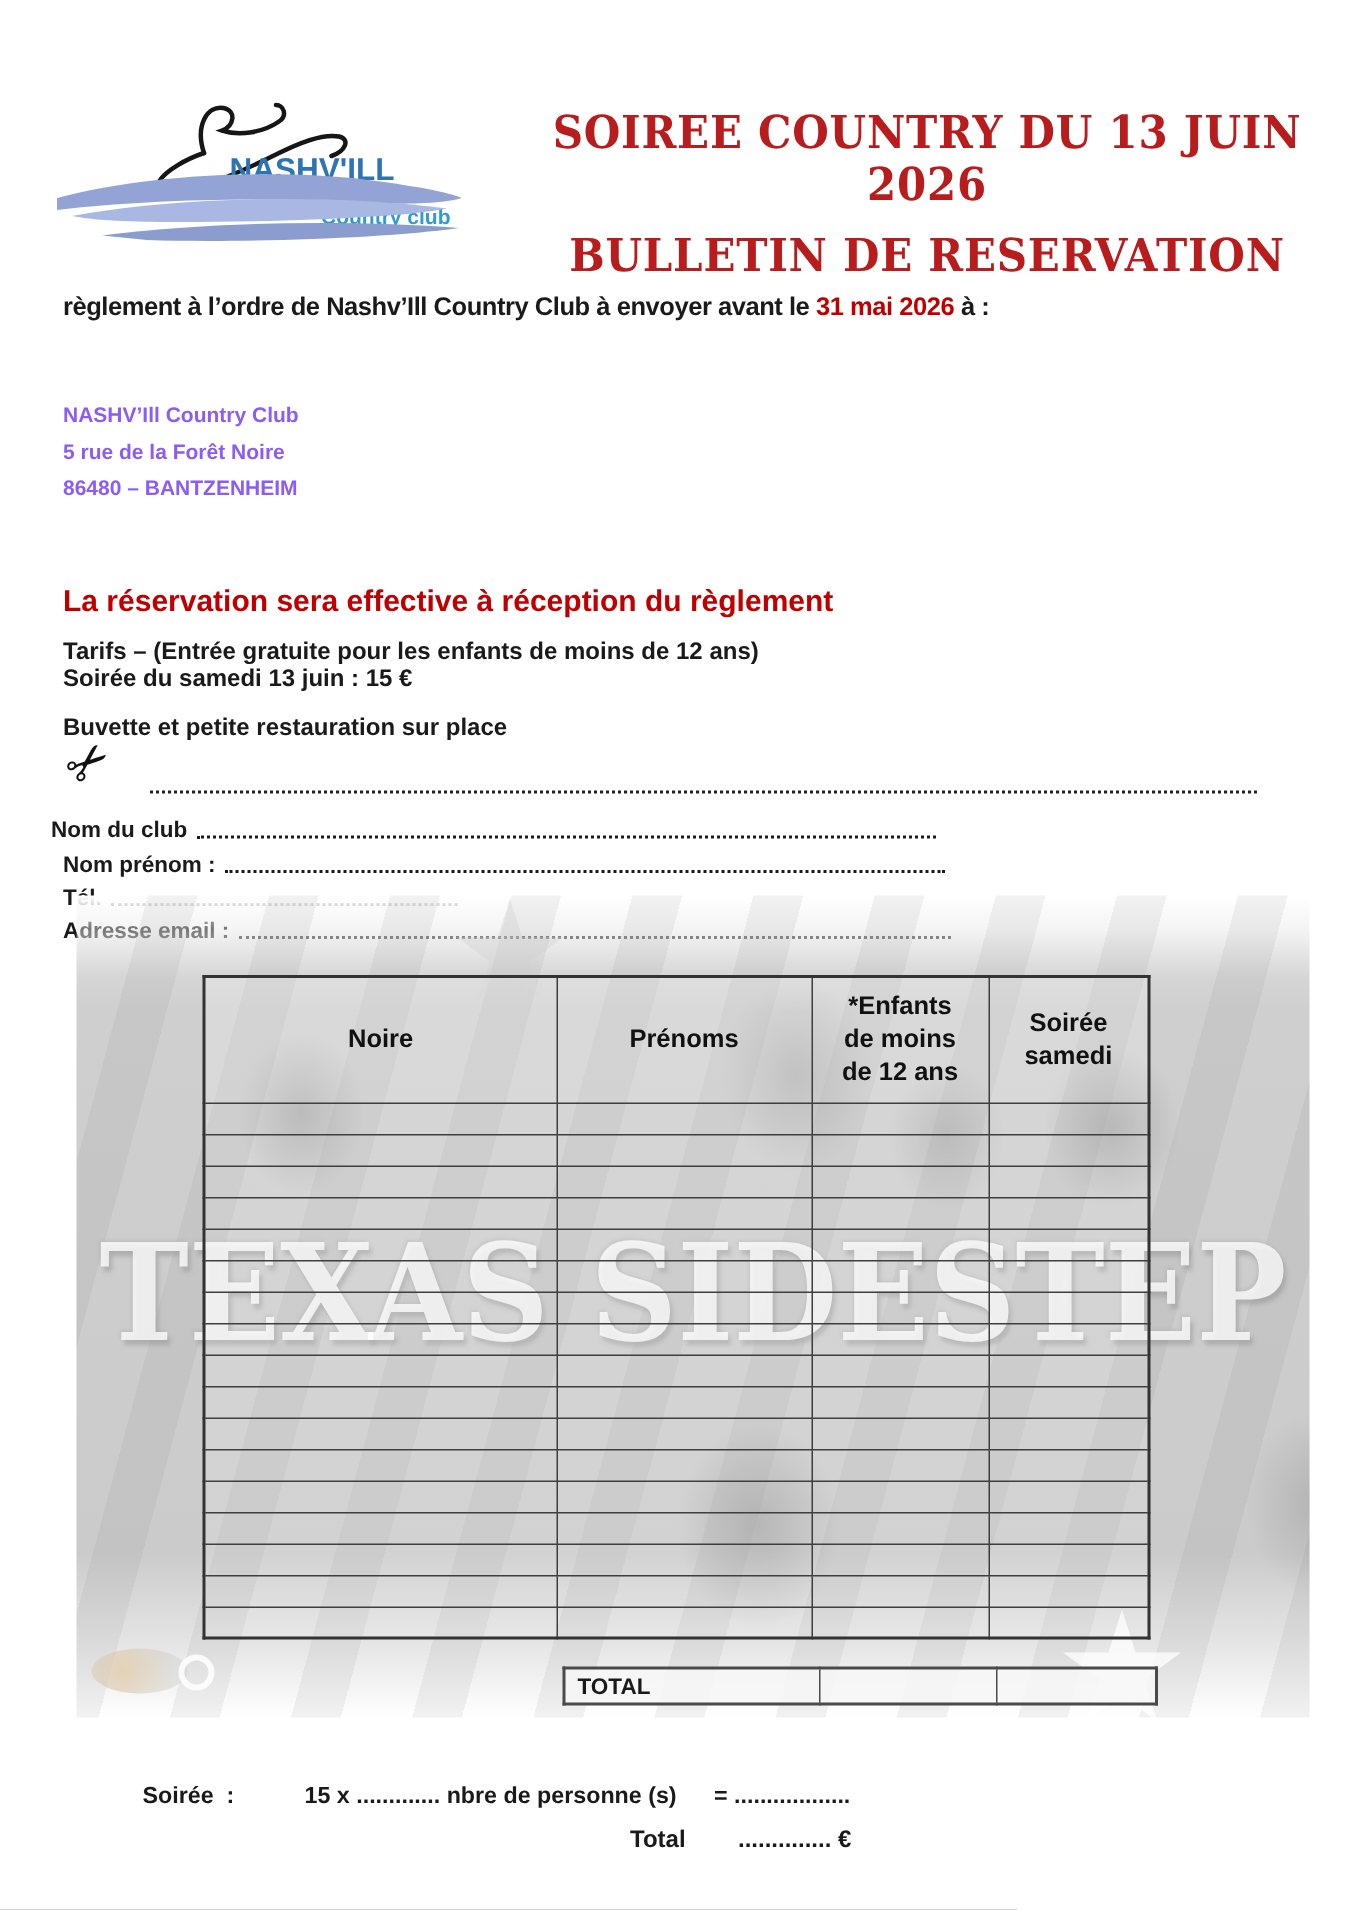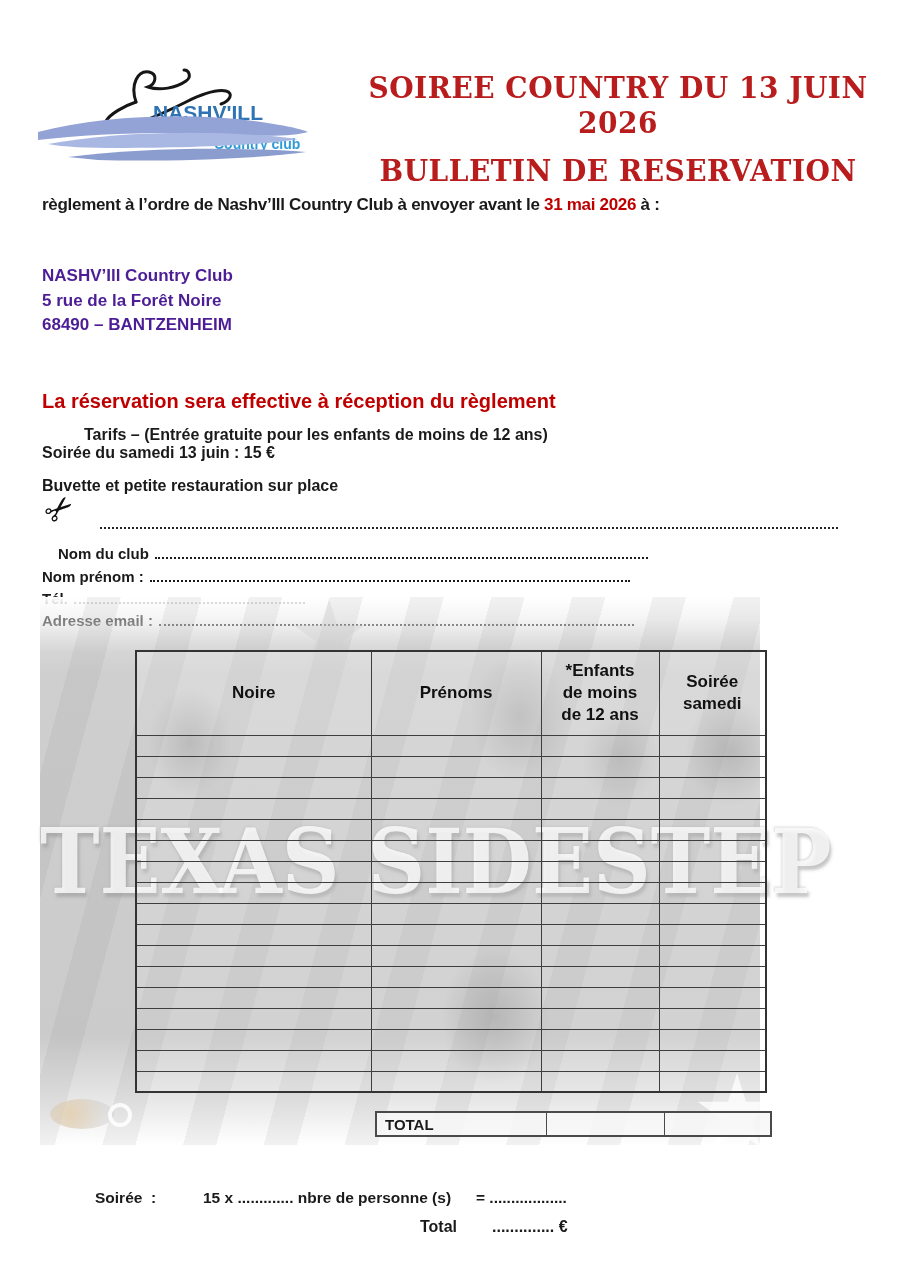--- a/index.html
+++ b/index.html
@@ -20,45 +20,45 @@
   .title-line2 { font-size:28px; line-height:32px; letter-spacing:0.5px; margin-top:17px; transform:scaleY(1.08); }
   
   .intro {
     position:absolute; left:42px; top:191px; width:818px;
     font-size:17px; font-weight:bold; line-height:28px; letter-spacing:-0.3px;
   }
   .deadline { color:#C00000; }
   
   .address {
     position:absolute; left:42px; top:264px;
-    font-size:17px; font-weight:bold; line-height:24.5px; color:#4c1d95;
+    font-size:14px; font-weight:bold; line-height:24.5px; color:#8b5cf6;
   }
   
   .notice { position:absolute; left:42px; top:390px; font-size:20px; font-weight:bold; color:#C00000; }
-  .tarif1 { position:absolute; left:42px; top:426px; font-size:16px; font-weight:bold;margin-left:42px; }
+  .tarif1 { position:absolute; left:42px; top:426px; font-size:16px; font-weight:bold; }
   .tarif2 { position:absolute; left:42px; top:444px; font-size:16px; font-weight:bold; }
   .tarif3 { position:absolute; left:42px; top:477px; font-size:16px; font-weight:bold; }
   
   .scissors {
     position:absolute; left:45px; top:489px; font-size:34px; color:#111;
     transform:rotate(-40deg); font-family:"DejaVu Sans", sans-serif;
   }
   .cut-line { position:absolute; left:100px; top:517px; width:738px; height:12px;
     border-bottom:2px dotted #222; }
   
   .field { position:absolute; display:flex; align-items:flex-end; }
   .field .lbl { font-size:15px; font-weight:bold; white-space:pre; margin-right:6px; line-height:17px; }
   .field .leader { flex:1; border-bottom:2px dotted #1a1a1a; margin-bottom:3px; }
-  .f-club  { left:58px; top:545px; width:590px; }
+  .f-club  { left:34px; top:545px; width:590px; }
   .f-name  { left:42px; top:568px; width:588px; }
   .f-tel   { left:42px; top:590px; width:263px; }
   .f-email { left:42px; top:612px; width:592px; }
   
   .photo-bg {
-    position:absolute; left:40px; top:597px; width:720px; height:548px;
+    position:absolute; left:51px; top:597px; width:822px; height:548px;
     background:
       repeating-linear-gradient(105deg, rgba(255,255,255,0) 0 46px, rgba(125,125,125,0.10) 46px 78px),
       radial-gradient(ellipse 60px 78px at 150px 145px, rgba(105,105,105,0.30), rgba(110,110,110,0) 70%),
       radial-gradient(ellipse 72px 92px at 480px 120px, rgba(100,100,100,0.28), rgba(110,110,110,0) 70%),
       radial-gradient(ellipse 55px 70px at 580px 160px, rgba(110,110,110,0.25), rgba(110,110,110,0) 70%),
       radial-gradient(ellipse 65px 78px at 690px 155px, rgba(95,95,95,0.30), rgba(110,110,110,0) 70%),
       radial-gradient(ellipse 78px 98px at 455px 420px, rgba(95,95,95,0.30), rgba(110,110,110,0) 70%),
       radial-gradient(ellipse 70px 88px at 828px 405px, rgba(105,105,105,0.25), rgba(110,110,110,0) 70%),
       linear-gradient(180deg, rgba(255,255,255,1) 0%, rgba(232,232,232,0.45) 4%,
         rgba(211,211,211,0.95) 10%, #cfcfcf 14%, #cbcbcb 80%,
@@ -131,21 +131,21 @@
     <div class="title-line2">BULLETIN DE RESERVATION</div>
   </div>
 
   <div class="intro">
     <div><span>règlement à l’ordre de Nashv’Ill Country Club à envoyer avant le </span><span class="deadline">31 mai 2026</span><span> à :</span></div>
   </div>
 
   <div class="address">
     <div>NASHV’Ill Country Club</div>
     <div>5 rue de la Forêt Noire</div>
-    <div>68490 – BANTZENHEIM</div>
+    <div>86480 – BANTZENHEIM</div>
   </div>
 
   <div class="notice">La réservation sera effective à réception du règlement</div>
 
   <div class="tarif1">Tarifs – (Entrée gratuite pour les enfants de moins de 12 ans)</div>
   <div class="tarif2">Soirée du samedi 13 juin : 15 €</div>
   <div class="tarif3">Buvette et petite restauration sur place</div>
 
   <div class="scissors">✂</div>
   <div class="cut-line"></div>

